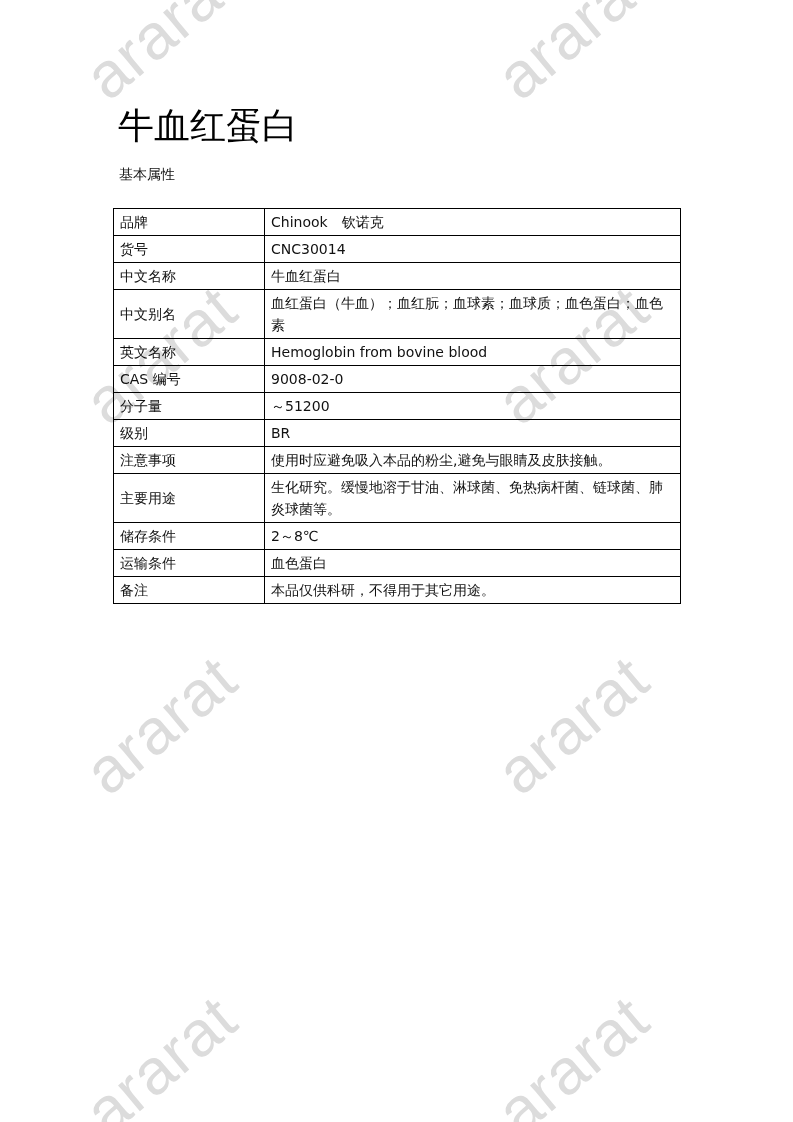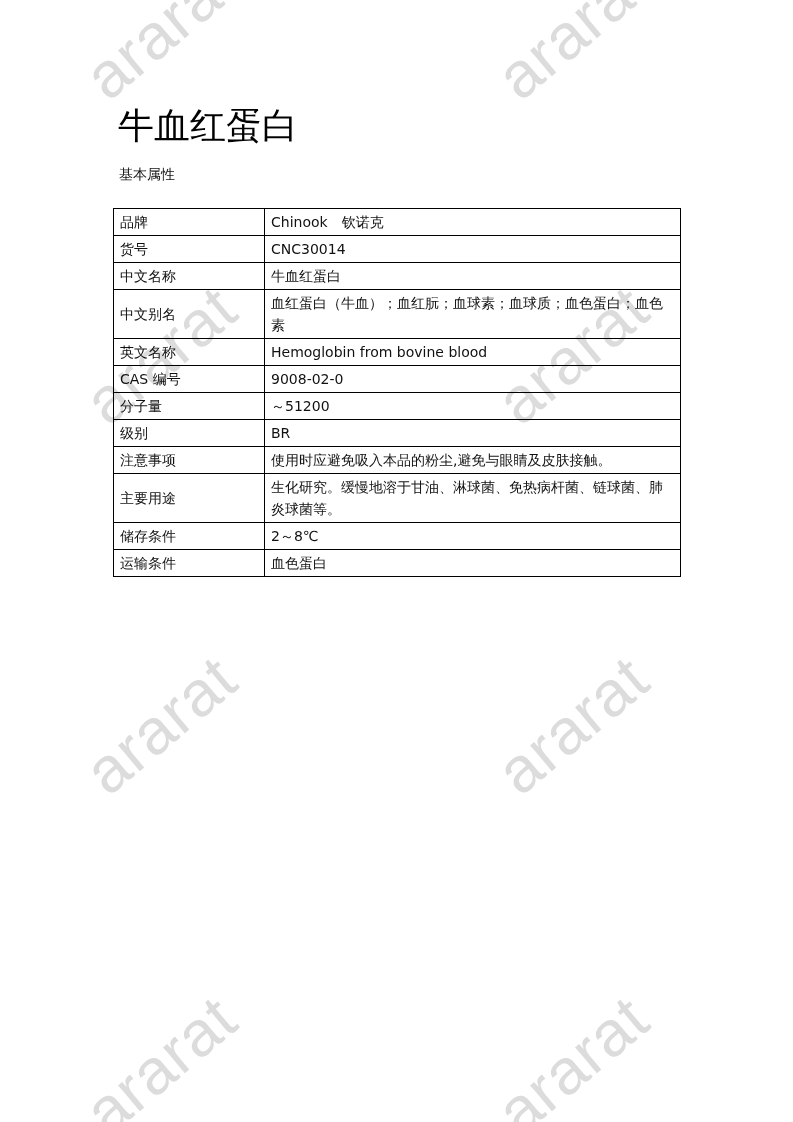--- a/index.html
+++ b/index.html
@@ -127,14 +127,18 @@
       <td>生化研究。缓慢地溶于甘油、淋球菌、免热病杆菌、链球菌、肺炎球菌等。</td>
     </tr>
     <tr>
       <td class="key">储存条件</td>
       <td>2～8℃</td>
     </tr>
     <tr>
       <td class="key">运输条件</td>
       <td>血色蛋白</td>
     </tr>
+    <tr>
+      <td class="key">备注</td>
+      <td>本品仅供科研，不得用于其它用途。</td>
+    </tr>
   </tbody>
 </table>
 
 </body></html>

